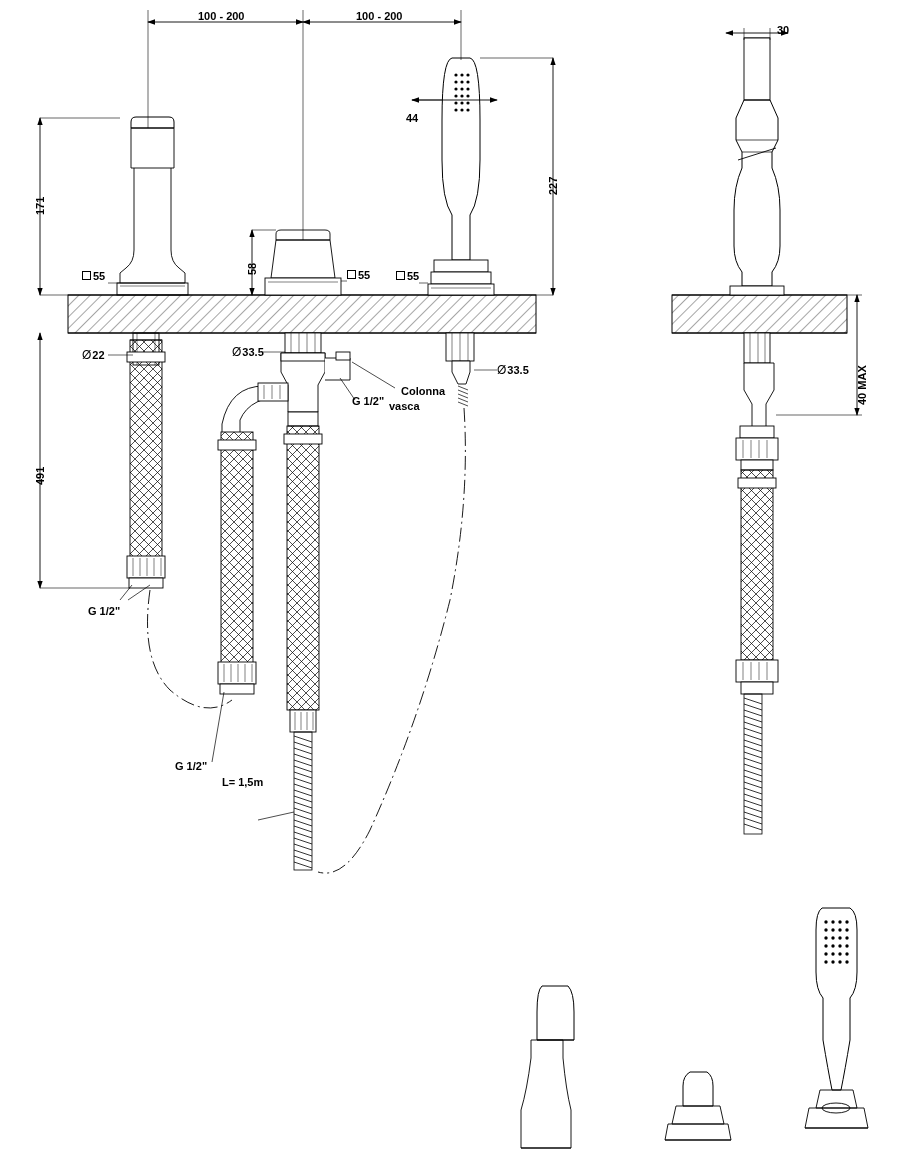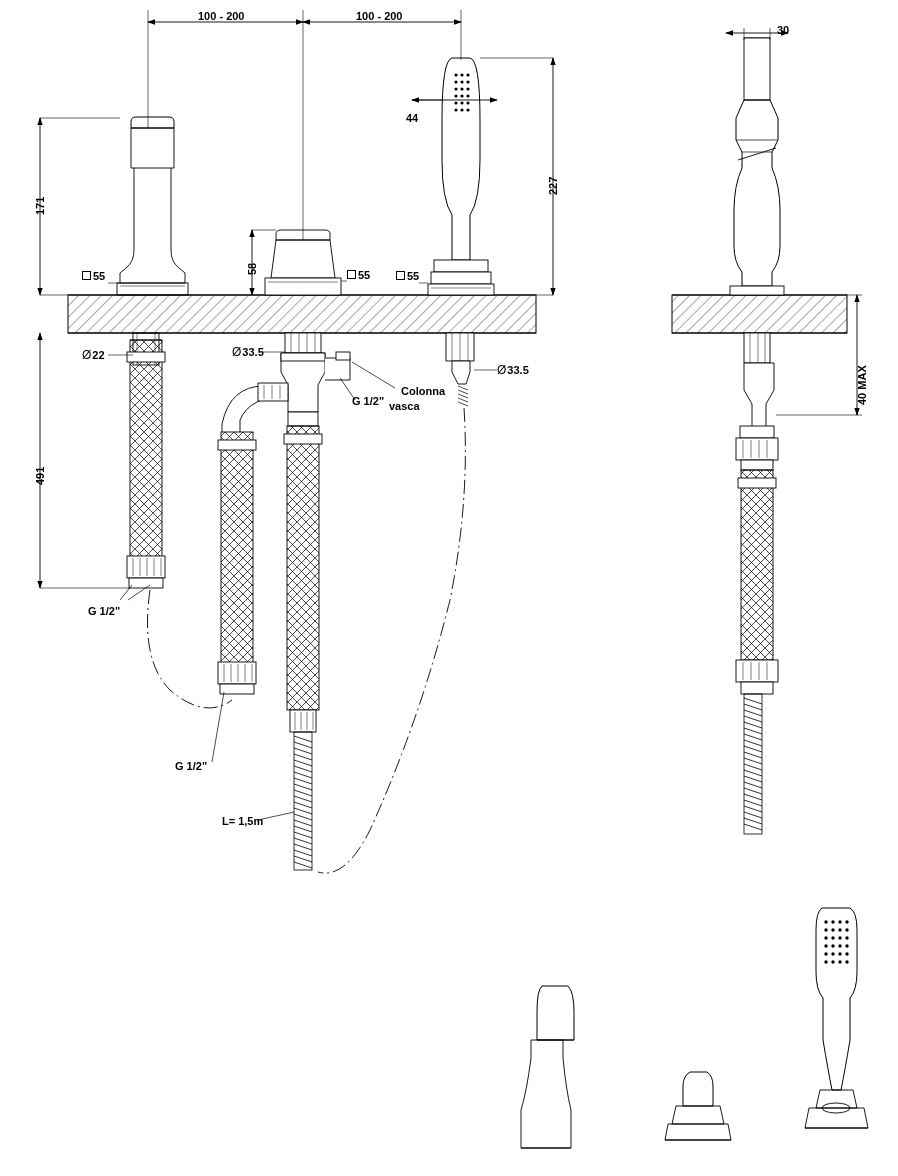--- a/index.html
+++ b/index.html
@@ -338,15 +338,15 @@
 
 <div class="lbl" style="left:82px;top:348px;"><span class="dia">Ø</span><span>22</span></div>
 <div class="lbl" style="left:232px;top:345px;"><span class="dia">Ø</span><span>33.5</span></div>
 <div class="lbl" style="left:497px;top:363px;"><span class="dia">Ø</span><span>33.5</span></div>
 
 <div class="lbl" style="left:88px;top:605px;">G 1/2"</div>
 <div class="lbl" style="left:175px;top:760px;">G 1/2"</div>
 <div class="lbl" style="left:352px;top:395px;">G 1/2"</div>
 <div class="lbl" style="left:401px;top:385px;">Colonna</div>
 <div class="lbl" style="left:389px;top:400px;">vasca</div>
-<div class="lbl" style="left:222px;top:815px;">L= 1,5m</div>
+<div class="lbl" style="left:222px;top:776px;">L= 1,5m</div>
 
 </div>
 
 </body></html>

